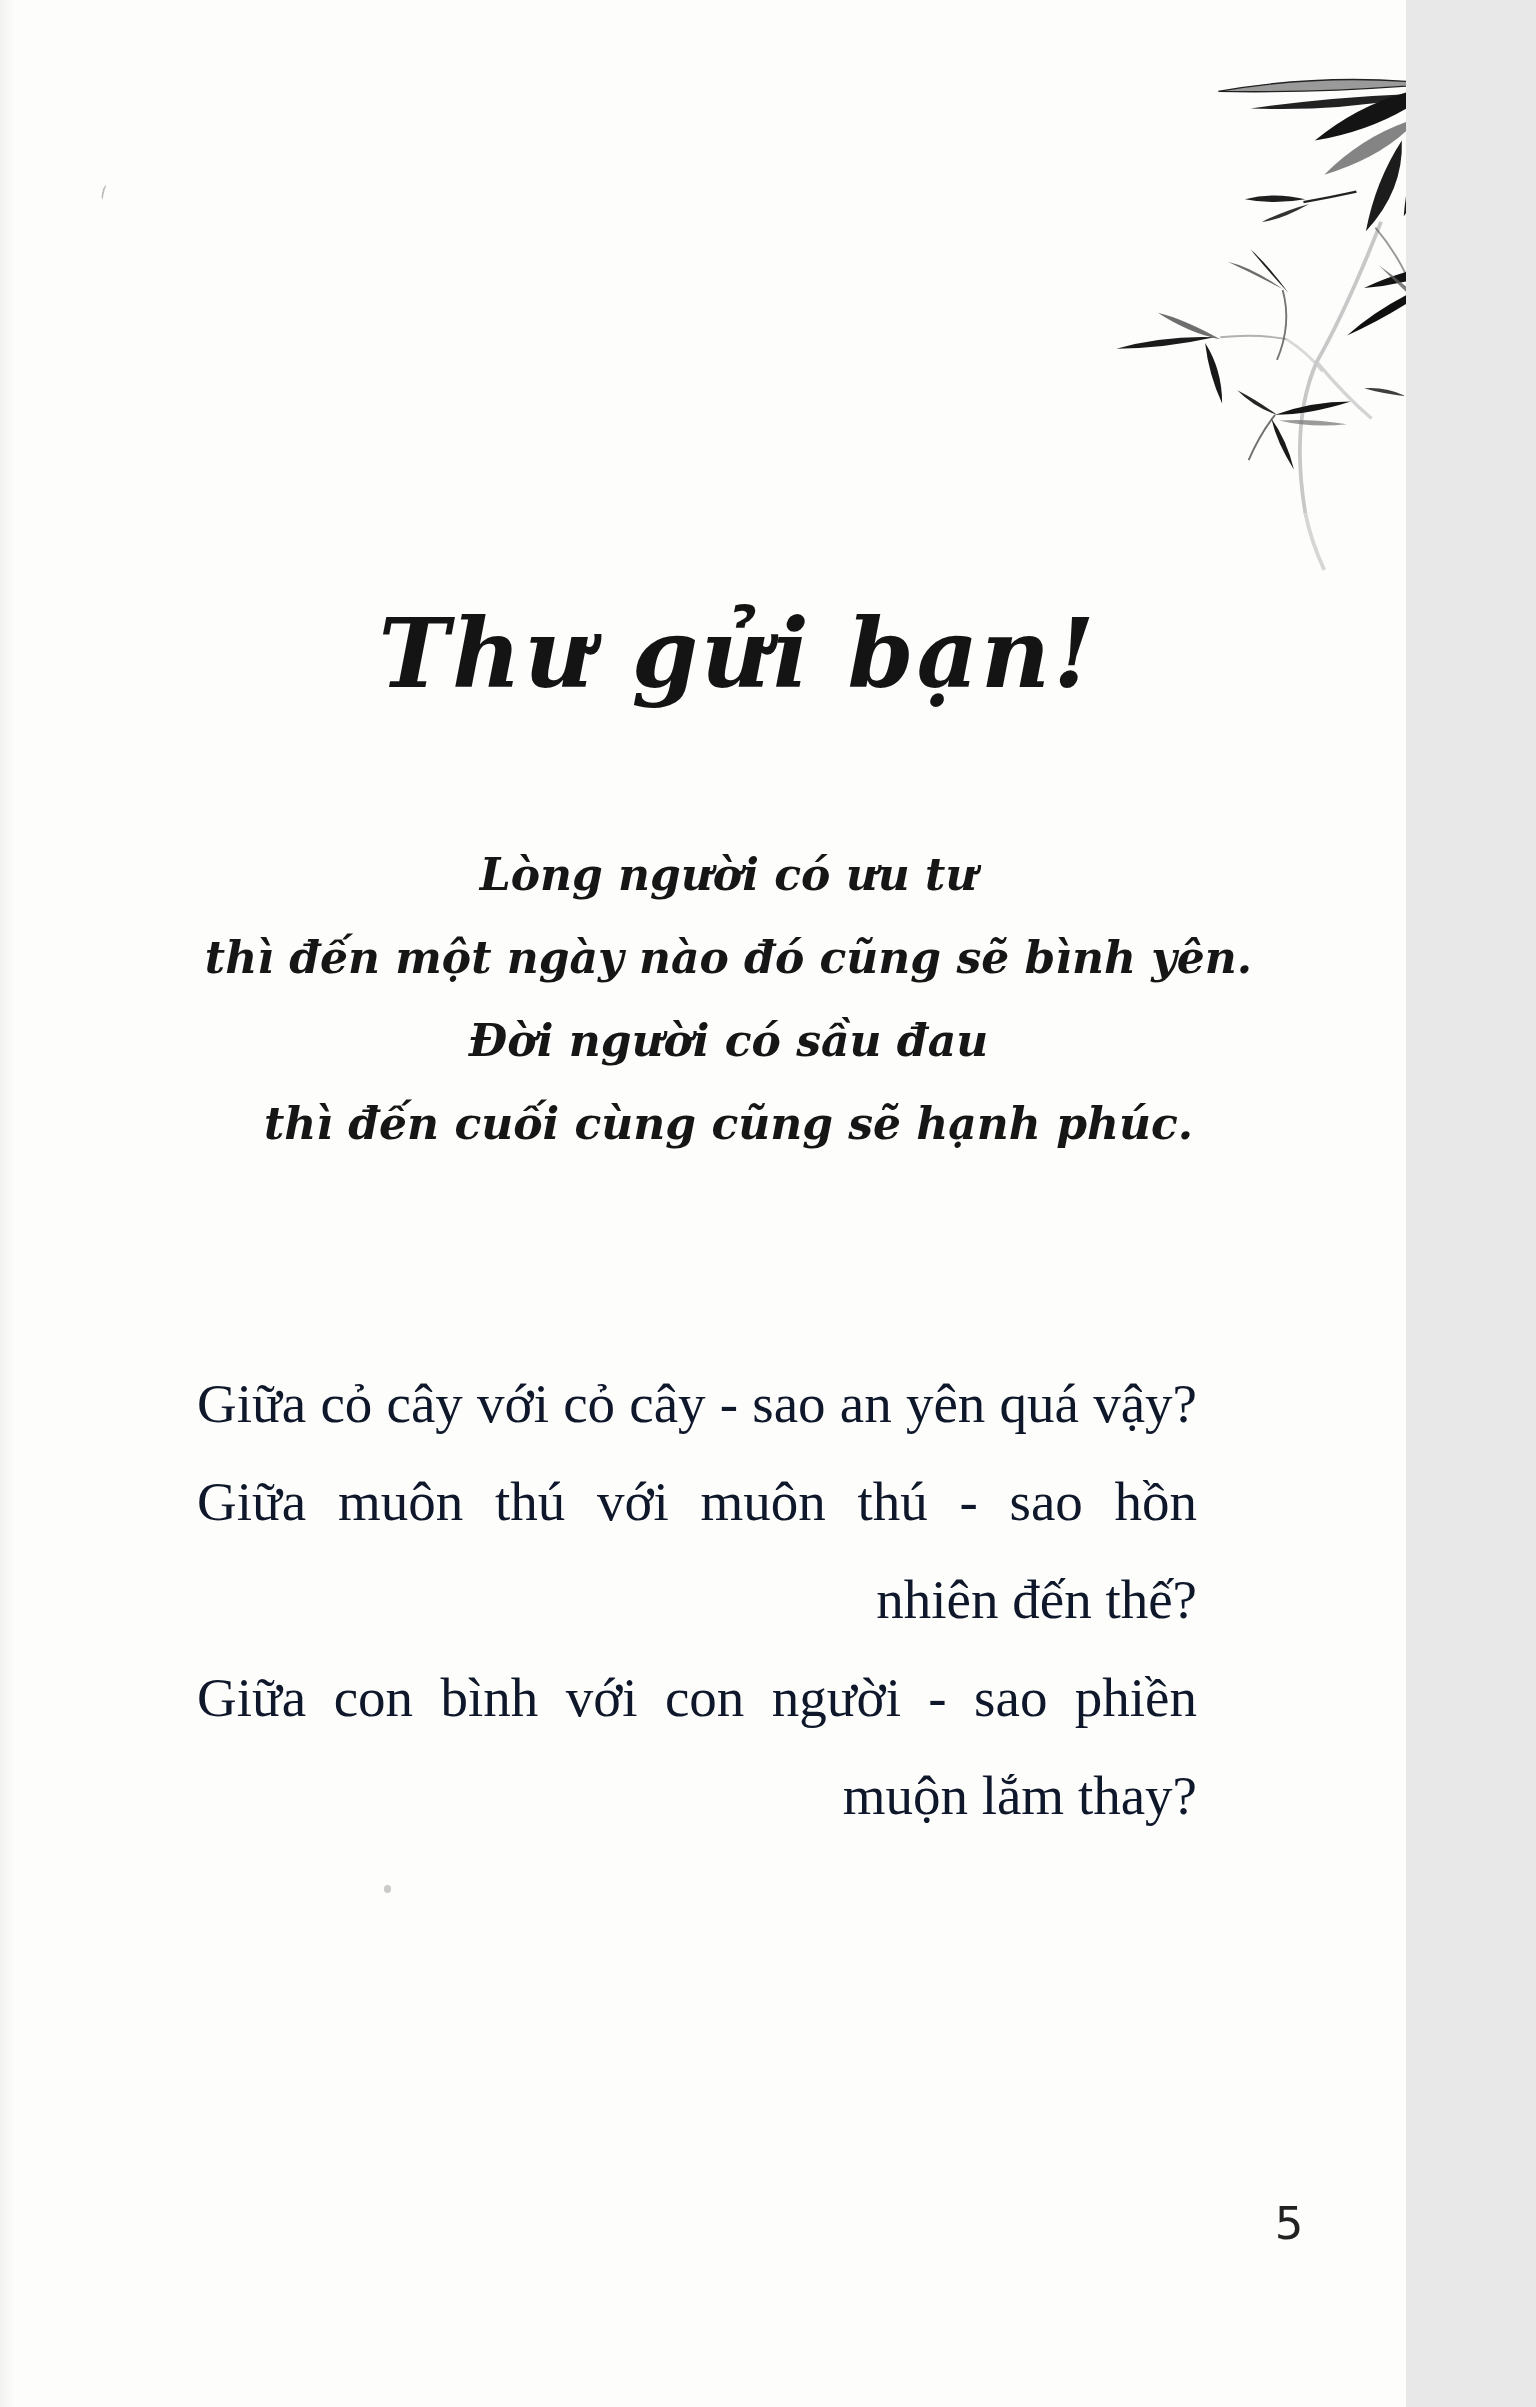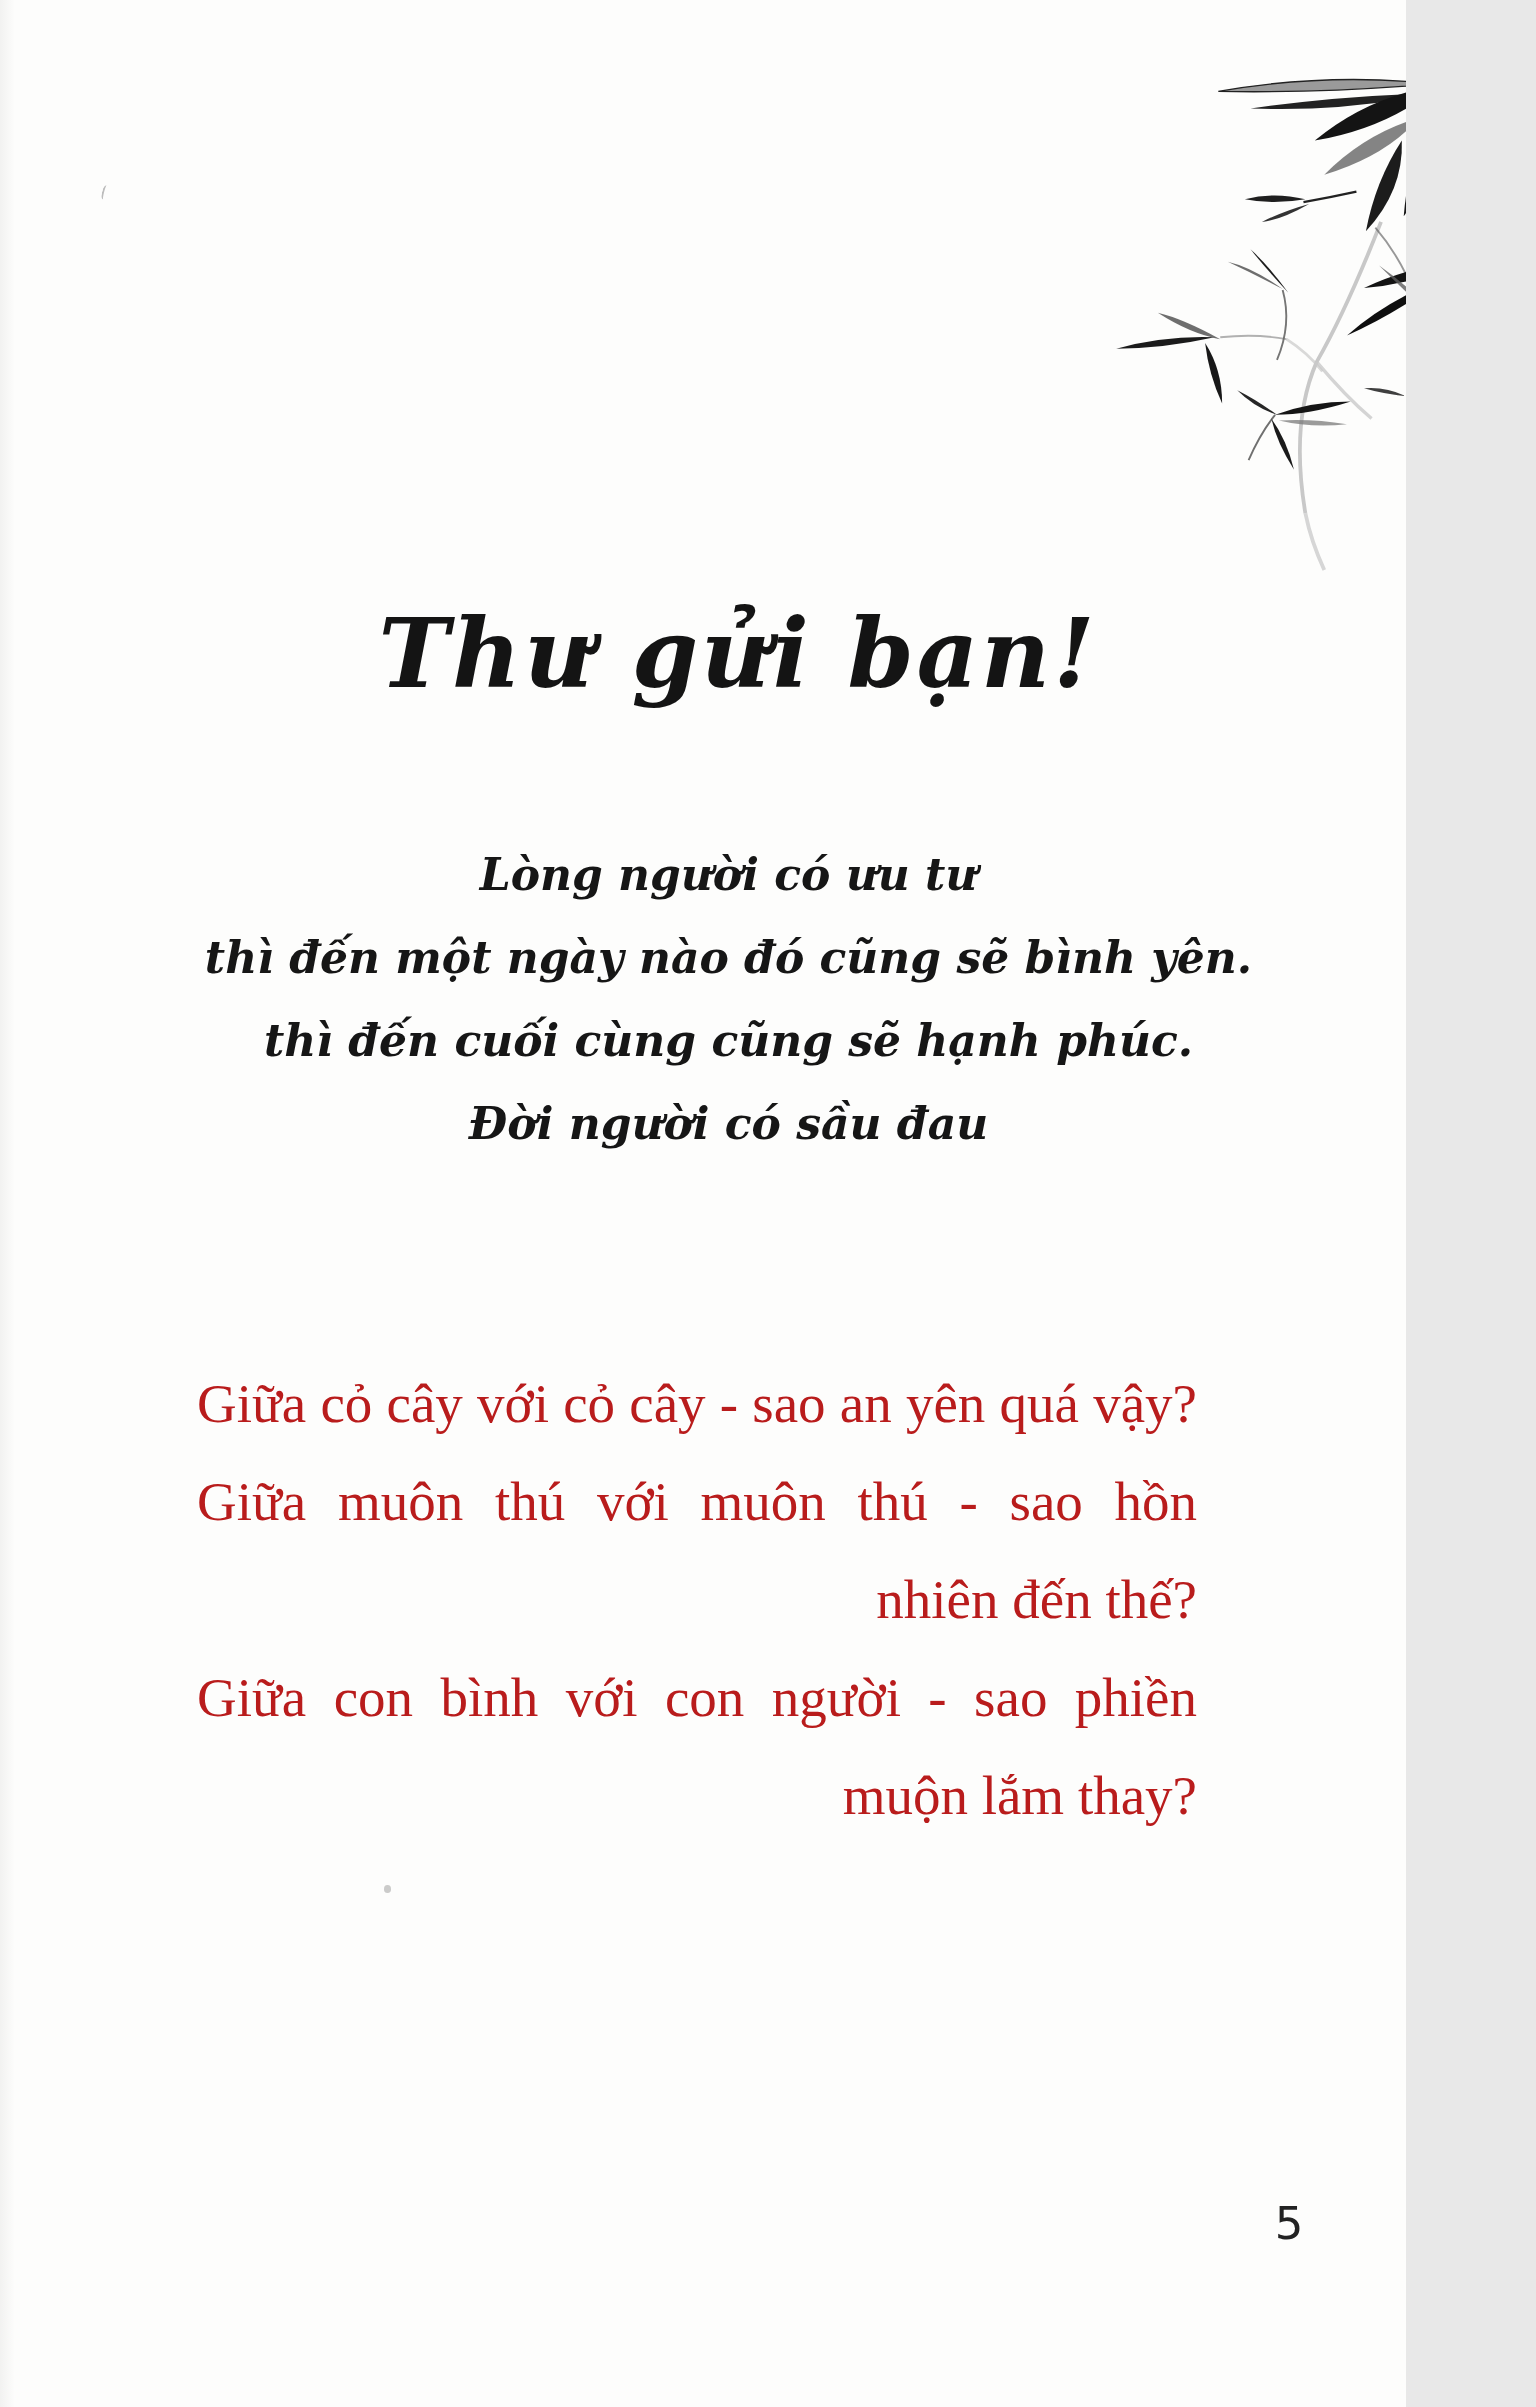--- a/index.html
+++ b/index.html
@@ -39,21 +39,21 @@
     position:absolute;left:0;top:833px;width:1457px;
     text-align:center;
     font-family:"DejaVu Serif", serif;
     font-style:italic;font-weight:700;
     font-size:44px;color:#161616;
   }
   .ep-line{height:83px;line-height:83px;white-space:nowrap;}
   .body{
     position:absolute;left:148px;top:1355px;width:1049px;
     font-family:"Liberation Serif", serif;
-    font-size:55px;color:#b91c1c;
+    font-size:55px;color:#0f172a;
   }
   .b-line{height:98px;line-height:98px;white-space:nowrap;text-align:right;}
   .b-line.just{
     white-space:normal;
     text-align:justify;
     text-align-last:justify;
   }
   .b-line.indent{padding-left:49px;}
   .pagenum{
     position:absolute;left:1251px;top:2201px;width:76px;
@@ -120,22 +120,22 @@
   </svg>
 
   <div class="speck speck-1"></div>
   <div class="speck speck-2"></div>
 
   <h1 class="title">Thư gửi bạn!</h1>
 
   <div class="epigraph">
     <div class="ep-line">Lòng người có ưu tư</div>
     <div class="ep-line">thì đến một ngày nào đó cũng sẽ bình yên.</div>
+    <div class="ep-line">Đời người có sầu đau</div>
     <div class="ep-line">thì đến cuối cùng cũng sẽ hạnh phúc.</div>
-    <div class="ep-line">Đời người có sầu đau</div>
   </div>
 
   <div class="body">
     <div class="b-line indent just">Giữa cỏ cây với cỏ cây - sao an yên quá vậy?</div>
     <div class="b-line indent just">Giữa muôn thú với muôn thú - sao hồn</div>
     <div class="b-line">nhiên đến thế?</div>
     <div class="b-line indent just">Giữa con bình với con người - sao phiền</div>
     <div class="b-line">muộn lắm thay?</div>
   </div>
 

